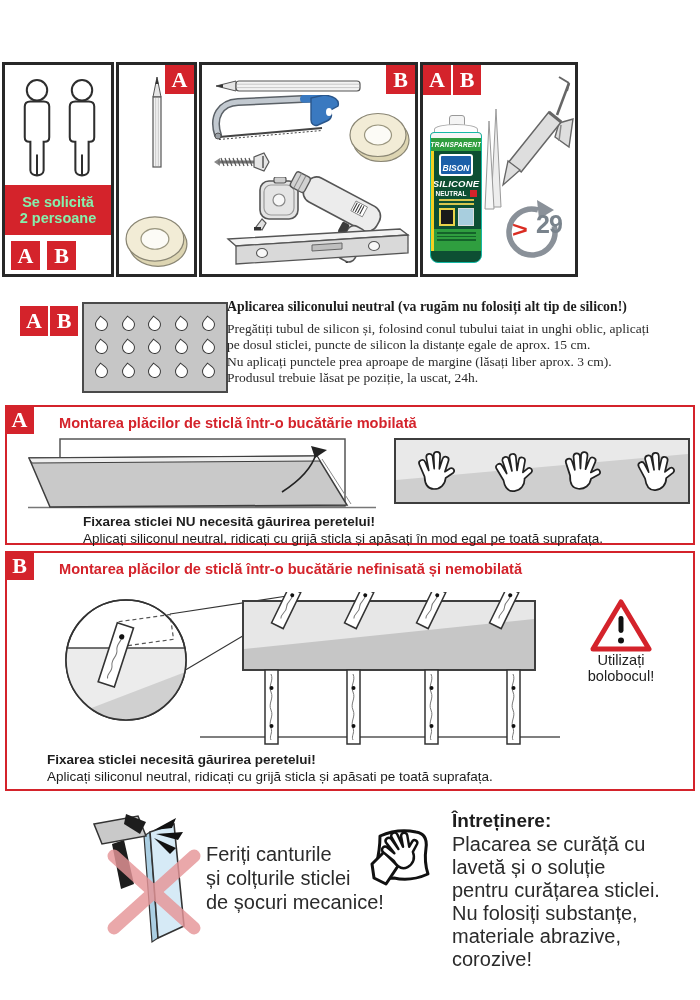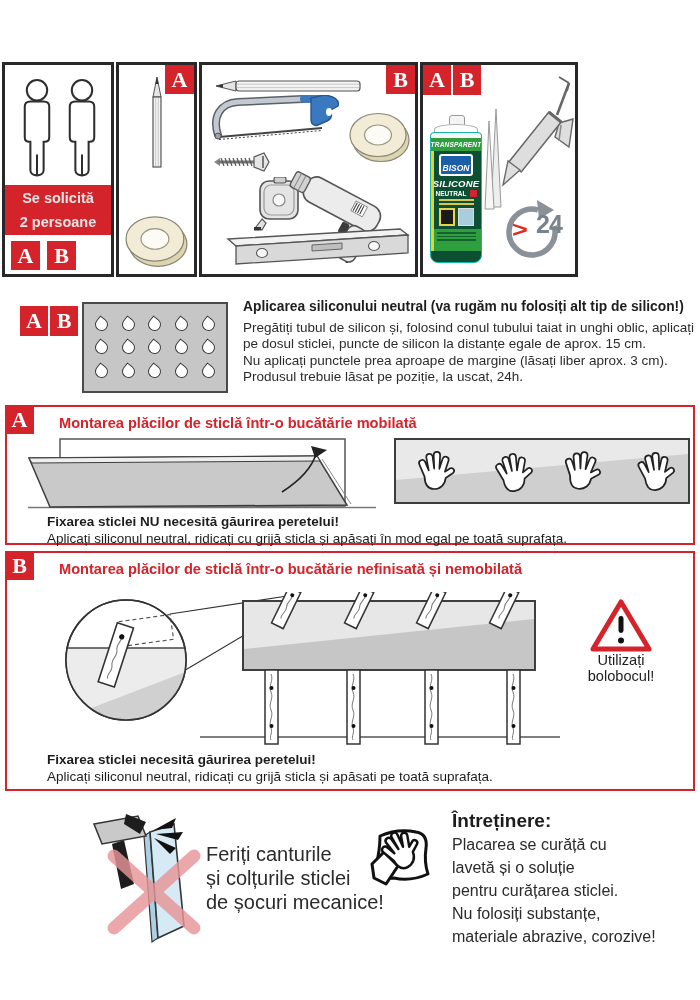--- a/index.html
+++ b/index.html
@@ -11,45 +11,45 @@
   
   .badge{position:absolute;display:flex;align-items:center;justify-content:center;
          background:#d4232b;color:#fff;font-family:"Liberation Serif","DejaVu Serif",serif;
          font-weight:bold;}
   .badge.single{width:29px;height:29px;font-size:22px;}
   .badge-dual{position:absolute;display:flex;background:#d4232b;color:#fff;
               font-family:"Liberation Serif","DejaVu Serif",serif;font-weight:bold;}
   .badge-dual span{width:28px;height:30px;display:flex;align-items:center;justify-content:center;font-size:22px;}
   .badge-dual span + span{border-left:2px solid #fff;}
   
-  .banner{position:absolute;background:#d4232b;color:#e5e5e5;font-weight:bold;font-size:14.5px;
-          line-height:24px;text-align:center;white-space:pre-line;display:flex;align-items:center;justify-content:center;}
+  .banner{position:absolute;background:#d4232b;color:#86efac;font-weight:bold;font-size:14.5px;
+          line-height:16px;text-align:center;white-space:pre-line;display:flex;align-items:center;justify-content:center;}
   
   .dots{position:absolute;left:82px;top:302px;width:146px;height:91px;background:#c6c6c6;
         border:2px solid #4a4a4a;box-sizing:border-box;display:grid;
         grid-template-columns:repeat(5,1fr);align-content:space-evenly;justify-items:center;padding:3px 4px;}
   .dollop{width:11px;height:11px;background:#fff;border:1.5px solid #3a3a3a;
           border-radius:0 60% 60% 60%;transform:rotate(38deg);}
   
-  .apply-text{position:absolute;left:243px;top:299px;width:458px;}
+  .apply-text{position:absolute;left:227px;top:299px;width:458px;font-family:Liberation Serif, serif;}
   .apply-text .hd{font-weight:bold;font-size:13.8px;margin-bottom:6px;color:#1d1d1d;}
   .apply-text .ln{font-size:13.5px;line-height:16.4px;color:#2b2b2b;}
   
   .secbox{position:absolute;left:5px;width:690px;background:#fff;border:2px solid #d4232b;box-sizing:border-box;}
   .corner-badge{left:-2px;top:-2px;width:29px;height:29px;font-size:22px;}
   .sec-title{position:absolute;left:52px;top:8px;font-size:14.6px;font-weight:bold;color:#d4232b;}
   .note{position:absolute;left:40px;font-size:13.5px;line-height:17px;color:#1d1d1d;}
   .note .nb{font-weight:bold;}
   
   .warn-caption{position:absolute;left:558px;top:652px;width:126px;text-align:center;
                 font-size:14.6px;line-height:16px;color:#1d1d1d;white-space:pre-line;}
   
   .edges-text{position:absolute;left:206px;top:842px;font-size:20px;line-height:24px;color:#2b2b2b;white-space:pre-line;}
   .maint-title{position:absolute;left:452px;top:810px;font-size:19px;font-weight:bold;color:#1d1d1d;}
-  .maint-text{position:absolute;left:452px;top:833px;font-size:16px;line-height:23px;color:#2b2b2b;white-space:pre-line;}
+  .maint-text{position:absolute;left:452px;top:833px;font-size:20px;line-height:23px;color:#2b2b2b;white-space:pre-line;}
   
   .tube{position:absolute;left:6px;top:50px;width:54px;height:148px;}
   .tube .cap{position:absolute;left:20px;top:0;width:14px;height:10px;background:#f4f4f4;border:1px solid #999;border-radius:3px 3px 0 0;}
   .tube .shoulder{position:absolute;left:5px;top:9px;width:42px;height:9px;background:#fdfdfd;border:1px solid #aaa;border-radius:50% 50% 0 0;}
   .tube .body{position:absolute;left:1px;top:17px;width:50px;height:129px;border:1px solid #14b8a6;
               border-radius:4px 4px 8px 8px;overflow:hidden;background:#0d4f33;}
   .tube .whitestrip{height:5px;background:#f6f6f6;}
   .tube .tband{height:13px;background:#2f9e3f;color:#fff;font-size:6.5px;font-weight:bold;font-style:italic;
                display:flex;align-items:center;justify-content:center;letter-spacing:.2px;}
   .tube .main{position:relative;display:flex;flex-direction:column;align-items:center;}
@@ -215,21 +215,21 @@
       <polygon points="24.2,101 11.8,91 51.8,41 64.2,51" fill="#dedede" stroke="#666" stroke-width="1.5"></polygon>
       <line x1="51.8" y1="41" x2="64.2" y2="51" stroke="#666" stroke-width="3"></line>
       <polygon points="23,99 11,90 6,114" fill="#dedede" stroke="#666" stroke-width="1.3"></polygon>
     </svg>
     <div class="clock">
       <svg width="72" height="66" viewBox="0 0 72 66">
         <path d="M 53.2,29 A 23,23 0 1 1 37,12.8" fill="none" stroke="#8a9199" stroke-width="5.5"></path>
         <polygon points="36,3 53,13 38,22" fill="#8a9199"></polygon>
       </svg>
       <span class="gt">&gt;</span>
-      <span class="h24">24</span>
+      <span class="h24">29</span>
     </div>
   </div>
 
   <div class="badge-dual" style="left:20px;top:306px;">
     <span>A</span>
       <span>B</span>
   </div>
   <div class="dots">
     <span class="dollop"></span>
       <span class="dollop"></span>
@@ -251,21 +251,21 @@
     <div class="hd">Aplicarea siliconului neutral (va rugăm nu folosiți alt tip de silicon!)</div>
     <div class="ln">Pregătiți tubul de silicon și, folosind conul tubului taiat in unghi oblic, aplicați</div>
     <div class="ln">pe dosul sticlei, puncte de silicon la distanțe egale de aprox. 15 cm.</div>
     <div class="ln">Nu aplicați punctele prea aproape de margine (lăsați liber aprox. 3 cm).</div>
     <div class="ln">Produsul trebuie lăsat pe poziție, la uscat, 24h.</div>
   </div>
 
   <div class="secbox" style="top:405px;height:140px;">
     <span class="badge corner-badge">A</span>
     <div class="sec-title">Montarea plăcilor de sticlă într-o bucătărie mobilată</div>
-    <div class="note" style="top:106px;">
+    <div class="note" style="top:106px;margin-left:36px;">
       <div class="nb">Fixarea sticlei NU necesită găurirea peretelui!</div>
       <div>Aplicați siliconul neutral, ridicați cu grijă sticla și apăsați în mod egal pe toată suprafața.</div>
     </div>
   </div>
   <svg class="abs" style="left:10px;top:430px;" width="372" height="82" viewBox="0 0 372 82">
     <rect x="50" y="9" width="285" height="67" fill="#fff" stroke="#555" stroke-width="1.5"></rect>
     <line x1="18" y1="77.5" x2="366" y2="77.5" stroke="#777" stroke-width="1.3"></line>
     <polygon points="19,28 307,26 337,75 40,77" fill="#c9c9c9" stroke="#3d3d3d" stroke-width="1.5"></polygon>
     <polygon points="19,28 307,26 310,31 22,33" fill="#efefef" stroke="#3d3d3d" stroke-width="1"></polygon>
     <line x1="312" y1="29" x2="341" y2="74" stroke="#8a8a8a" stroke-width="1"></line>

